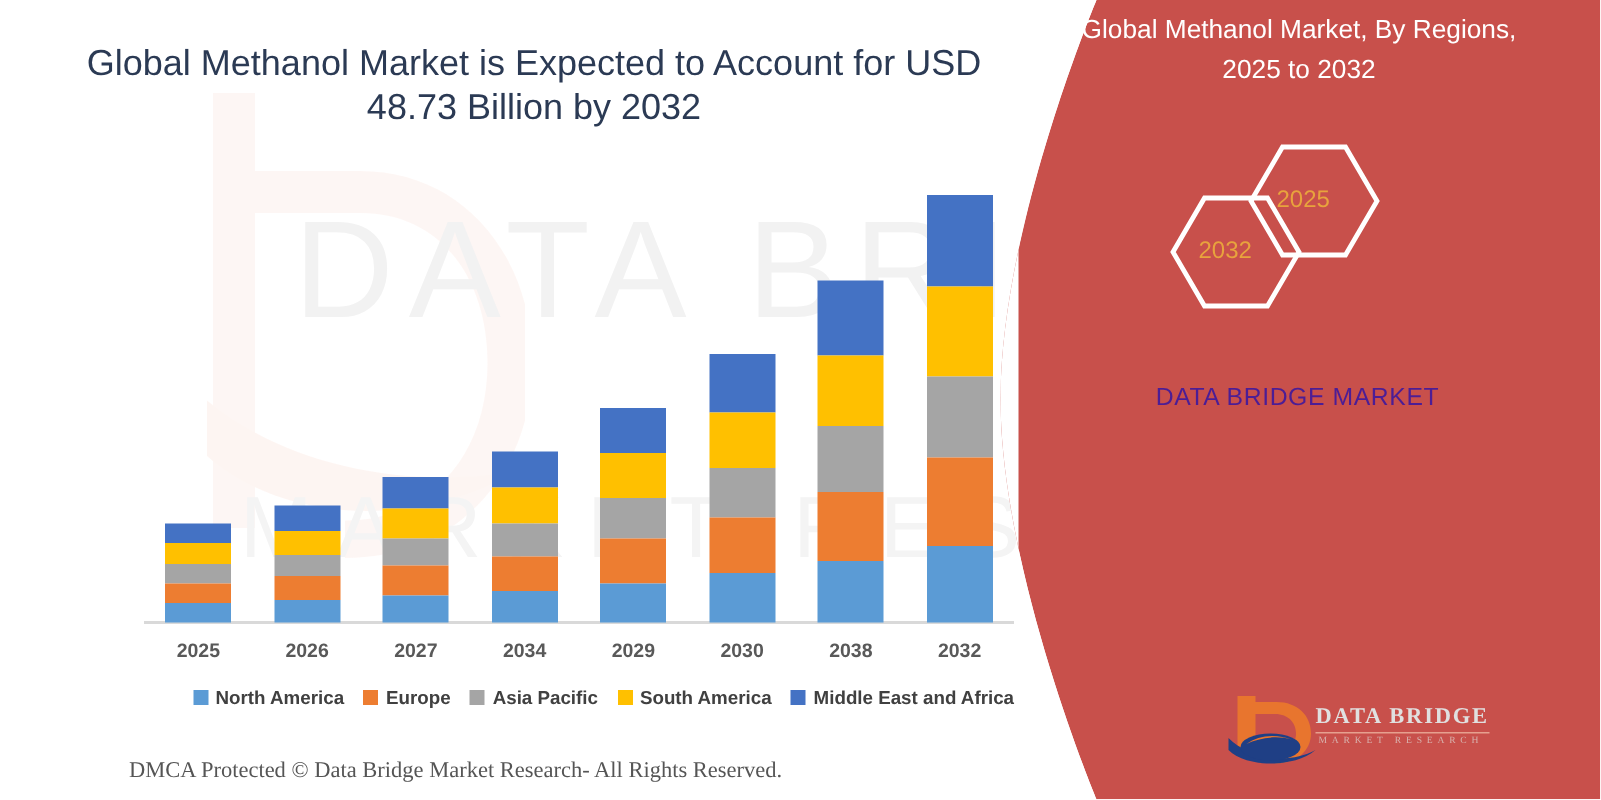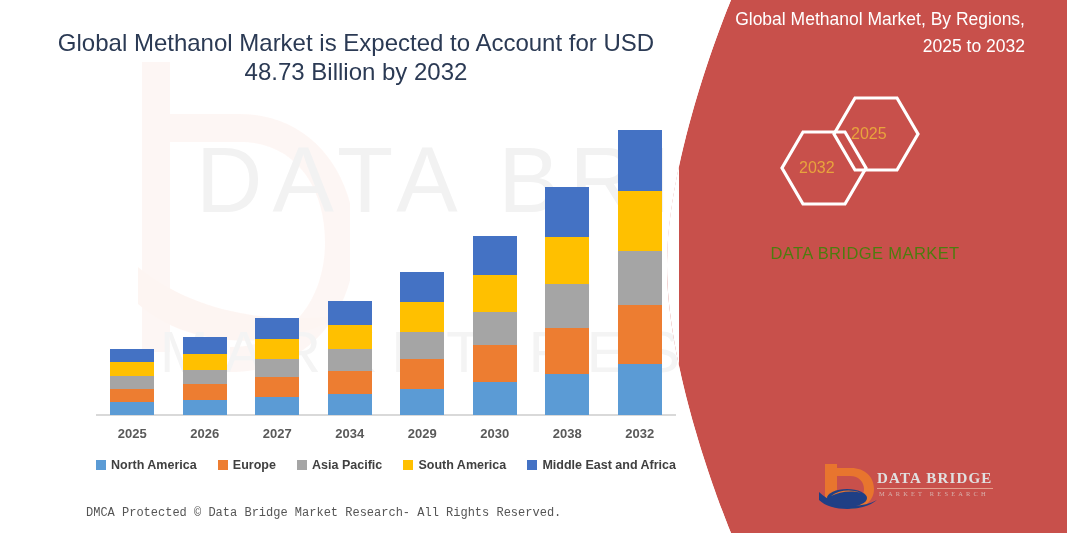--- a/index.html
+++ b/index.html
@@ -51,48 +51,48 @@
   .seg{width:100%;}
 
   .xaxis{
     position:absolute;left:96px;top:422px;width:580px;height:22px;
     display:flex;justify-content:space-around;align-items:center;
   }
   .xtick{width:72px;text-align:center;font-size:13px;font-weight:bold;color:#595959;}
 
   .legend{
     position:absolute;left:96px;top:455px;width:580px;height:20px;
-    display:flex;align-items:center;justify-content:space-between;gap:13px;
+    display:flex;align-items:center;justify-content:flex-end;gap:13px;
   }
   .leg-item{display:flex;align-items:center;gap:5px;}
   .leg-sw{width:10px;height:10px;display:inline-block;}
   .leg-lab{font-size:12.5px;font-weight:bold;color:#404040;white-space:nowrap;}
 
   .footer{
     position:absolute;left:86px;top:506px;width:586px;height:16px;
     display:flex;justify-content:space-between;
-    font-family:Liberation Mono, monospace;
-    font-size:12px;color:#555;
+    font-family:Liberation Serif, serif;
+    font-size:15px;color:#555;
   }
 
   
   .red-panel{position:absolute;right:0;top:0;width:400px;height:533px;z-index:4;}
   .red-svg{position:absolute;right:0;top:0;}
   .red-title{
     position:absolute;left:40px;top:6px;width:318px;
-    text-align:right;
+    text-align:center;
     font-size:17.5px;line-height:27px;color:#ffffff;font-weight:400;
   }
   .hexwrap{position:absolute;left:110px;top:92px;width:200px;height:120px;}
   .hex-label{
     position:absolute;font-size:16px;color:#e8a33d;font-weight:400;
   }
   .brand{
-    position:absolute;left:48px;top:240px;width:300px;text-align:center;
-    color:#4d7c0f;font-size:16.5px;line-height:26px;letter-spacing:.4px;
+    position:absolute;left:48px;top:252px;width:300px;text-align:center;
+    color:#4c1d95;font-size:16.5px;line-height:26px;letter-spacing:.4px;
   }
   .logo-box{position:absolute;left:150px;top:462px;width:190px;height:56px;}
   .logo-title{
     position:absolute;left:60px;top:8px;font-size:15px;letter-spacing:1.2px;
     color:#e0e0e0;font-family:"Liberation Serif", serif;font-weight:bold;
   }
   .logo-sub{
     position:absolute;left:62px;top:28px;font-size:6.4px;letter-spacing:3.2px;
     color:#d8b3ae;font-family:"Liberation Serif", serif;
   }

